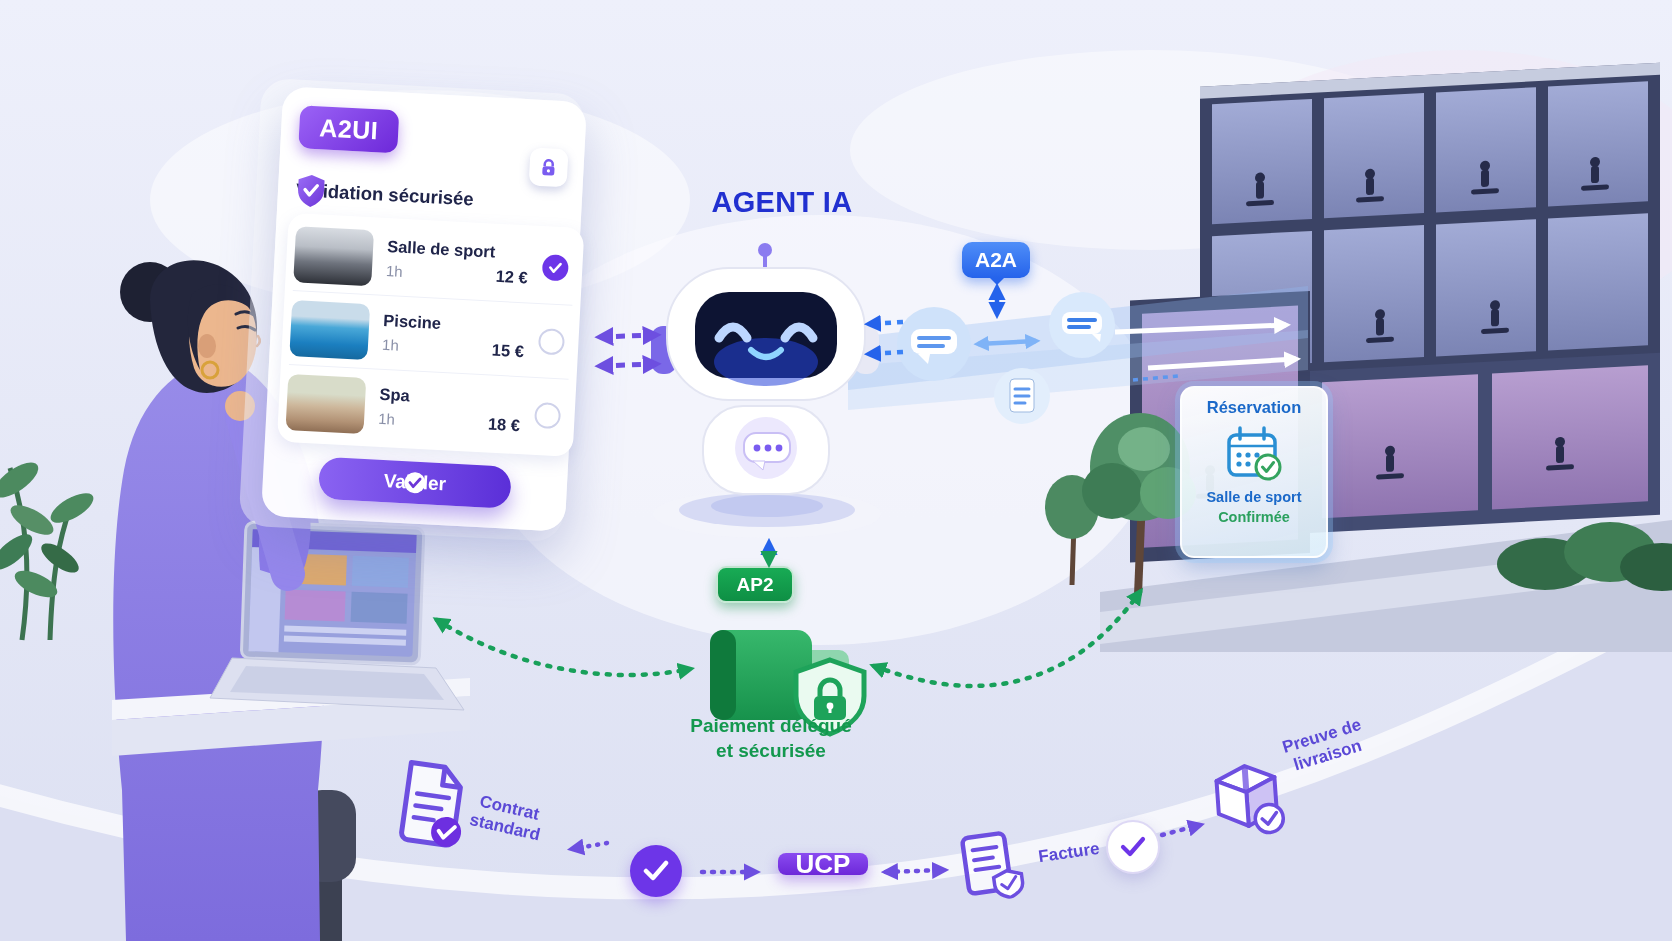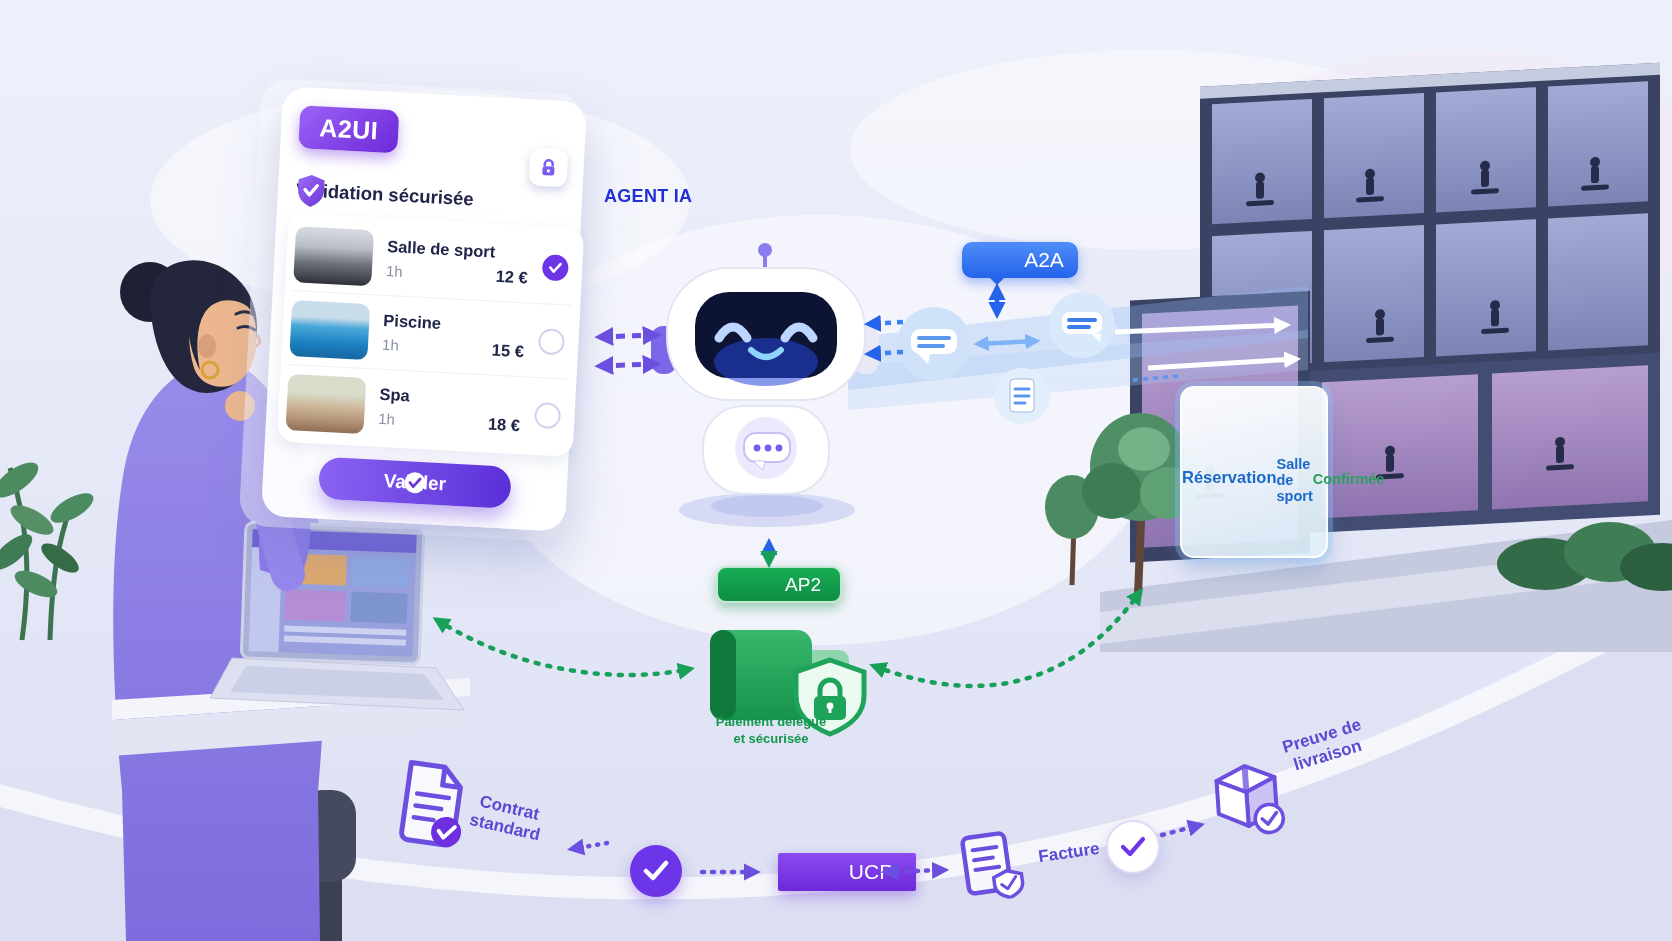--- a/index.html
+++ b/index.html
@@ -22,30 +22,30 @@
   .th-spa{background:linear-gradient(180deg,#d8dcc9 0%,#d8dcc9 32%,#cdb79b 55%,#b29275 80%,#8f6f55 100%);}
   .opt-name{font-size:16.5px;font-weight:700;color:#20254a;line-height:1.15;}
   .opt-sub{display:flex;align-items:center;margin-top:5px;}
   .opt-dur{font-size:15px;color:#8a90a8;}
   .opt-price{font-size:16.5px;font-weight:700;color:#20254a;margin-left:auto;margin-right:6px;}
   .radio{width:26px;height:26px;border-radius:50%;border:2.5px solid #cfd2ea;background:#fff;box-sizing:border-box;display:flex;align-items:center;justify-content:center;}
   .radio.checked{background:#6d35e8;border-color:#6d35e8;}
   .valider-btn{position:absolute;left:50%;top:368px;transform:translateX(-50%);width:192px;height:42px;border-radius:22px;background:linear-gradient(90deg,#8a63f2,#5b2fd8);display:flex;align-items:center;justify-content:center;gap:10px;color:#fff;font-size:19px;font-weight:700;box-shadow:0 10px 20px rgba(91,47,216,.4);}
 
   
-  .agent-title{position:absolute;left:604px;top:186px;width:300px;text-align:left;color:#2130d0;font-size:18px;font-weight:800;line-height:1.12;letter-spacing:.3px;}
-  .proto-badge{position:absolute;display:flex;align-items:center;justify-content:center;color:#fff;font-weight:400;border-radius:10px;padding-left:48px;}
+  .agent-title{position:absolute;left:632px;top:186px;width:300px;text-align:center;color:#2130d0;font-size:29px;font-weight:800;line-height:1.12;letter-spacing:.3px;}
+  .proto-badge{position:absolute;display:flex;align-items:center;justify-content:center;color:#fff;font-weight:700;border-radius:10px;}
   .badge-a2a{left:962px;top:242px;width:68px;height:36px;font-size:21px;background:linear-gradient(180deg,#4f8ef8,#2563eb);box-shadow:0 5px 12px rgba(37,99,235,.4);}
   .badge-a2a:after{content:"";position:absolute;left:28px;bottom:-7px;border:7px solid transparent;border-top-color:#2563eb;border-bottom:none;}
   .badge-ap2{left:716px;top:566px;width:74px;height:33px;font-size:19px;background:linear-gradient(180deg,#18ab55,#0e8f44);border:2px solid rgba(255,255,255,.75);box-shadow:0 5px 12px rgba(14,143,68,.4);}
-  .badge-ucp{left:778px;top:853px;width:90px;height:38px;font-size:21px;border-radius:2px;background:linear-gradient(180deg,#8a4bf0,#6d28d9);box-shadow:0 6px 14px rgba(109,40,217,.35);}
-  .pay-caption{position:absolute;left:678px;top:714px;width:186px;text-align:center;color:#13984e;font-size:13px;font-weight:700;line-height:1.3;}
+  .badge-ucp{left:778px;top:853px;width:90px;height:22px;font-size:26px;border-radius:8px;background:linear-gradient(180deg,#8a4bf0,#6d28d9);box-shadow:0 6px 14px rgba(109,40,217,.35);}
+  .pay-caption{position:absolute;left:678px;top:714px;width:186px;text-align:center;color:#13984e;font-size:19px;font-weight:700;line-height:1.3;}
 
   
-  .resa-card{position:absolute;left:1180px;top:386px;width:148px;height:172px;border-radius:14px;background:linear-gradient(165deg,rgba(255,255,255,.96),rgba(221,239,250,.92));border:2px solid rgba(255,255,255,.85);box-shadow:0 0 0 5px rgba(150,205,255,.3),0 10px 22px rgba(80,120,190,.35);display:flex;flex-direction:row;align-items:center;padding-top:10px;box-sizing:border-box;}
+  .resa-card{position:absolute;left:1180px;top:386px;width:148px;height:172px;border-radius:14px;background:linear-gradient(165deg,rgba(255,255,255,.96),rgba(221,239,250,.92));border:2px solid rgba(255,255,255,.85);box-shadow:0 0 0 5px rgba(150,205,255,.3),0 10px 22px rgba(80,120,190,.35);display:flex;flex-direction:column;align-items:center;padding-top:10px;box-sizing:border-box;}
   .resa-title{font-size:16.5px;font-weight:700;color:#1b69c9;}
   .resa-service{font-size:14.5px;font-weight:700;color:#1b69c9;margin-top:6px;}
   .resa-status{font-size:14.5px;font-weight:700;color:#2ba05e;margin-top:4px;}
 
   
   .flow-label{position:absolute;color:#5b49d6;font-weight:700;font-size:17px;line-height:1.2;text-align:center;}
   .check-circle{position:absolute;border-radius:50%;display:flex;align-items:center;justify-content:center;}
   .check-purple{left:630px;top:845px;width:52px;height:52px;background:#6d35e8;box-shadow:0 6px 14px rgba(109,53,232,.35);}
   .check-white{left:1106px;top:820px;width:54px;height:54px;background:#fff;border:2px solid #ddd8f5;box-sizing:border-box;box-shadow:0 6px 14px rgba(120,110,200,.25);}
 </style>

